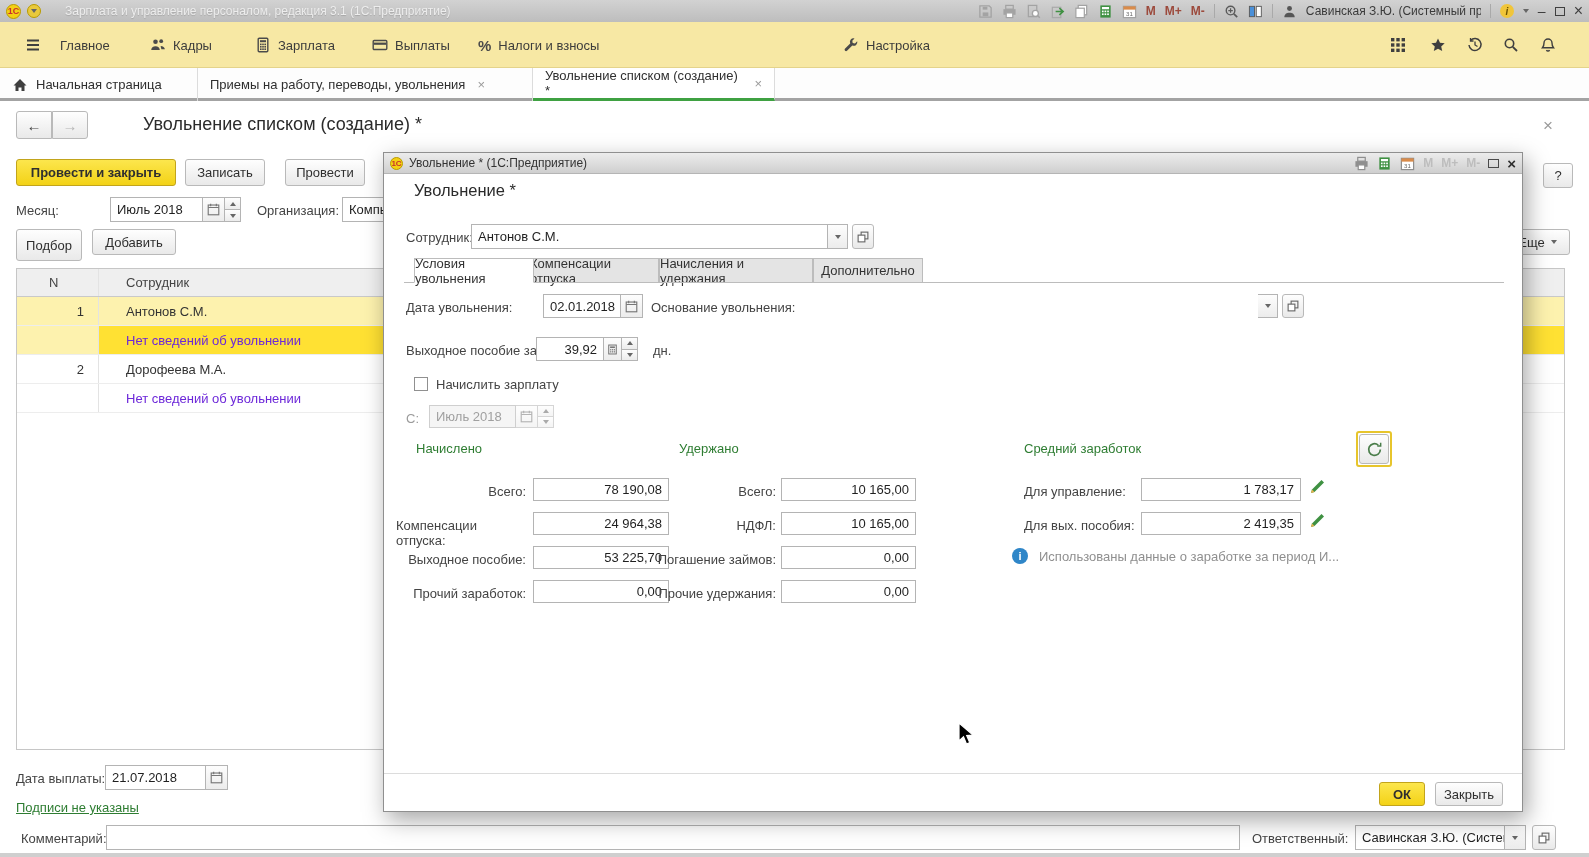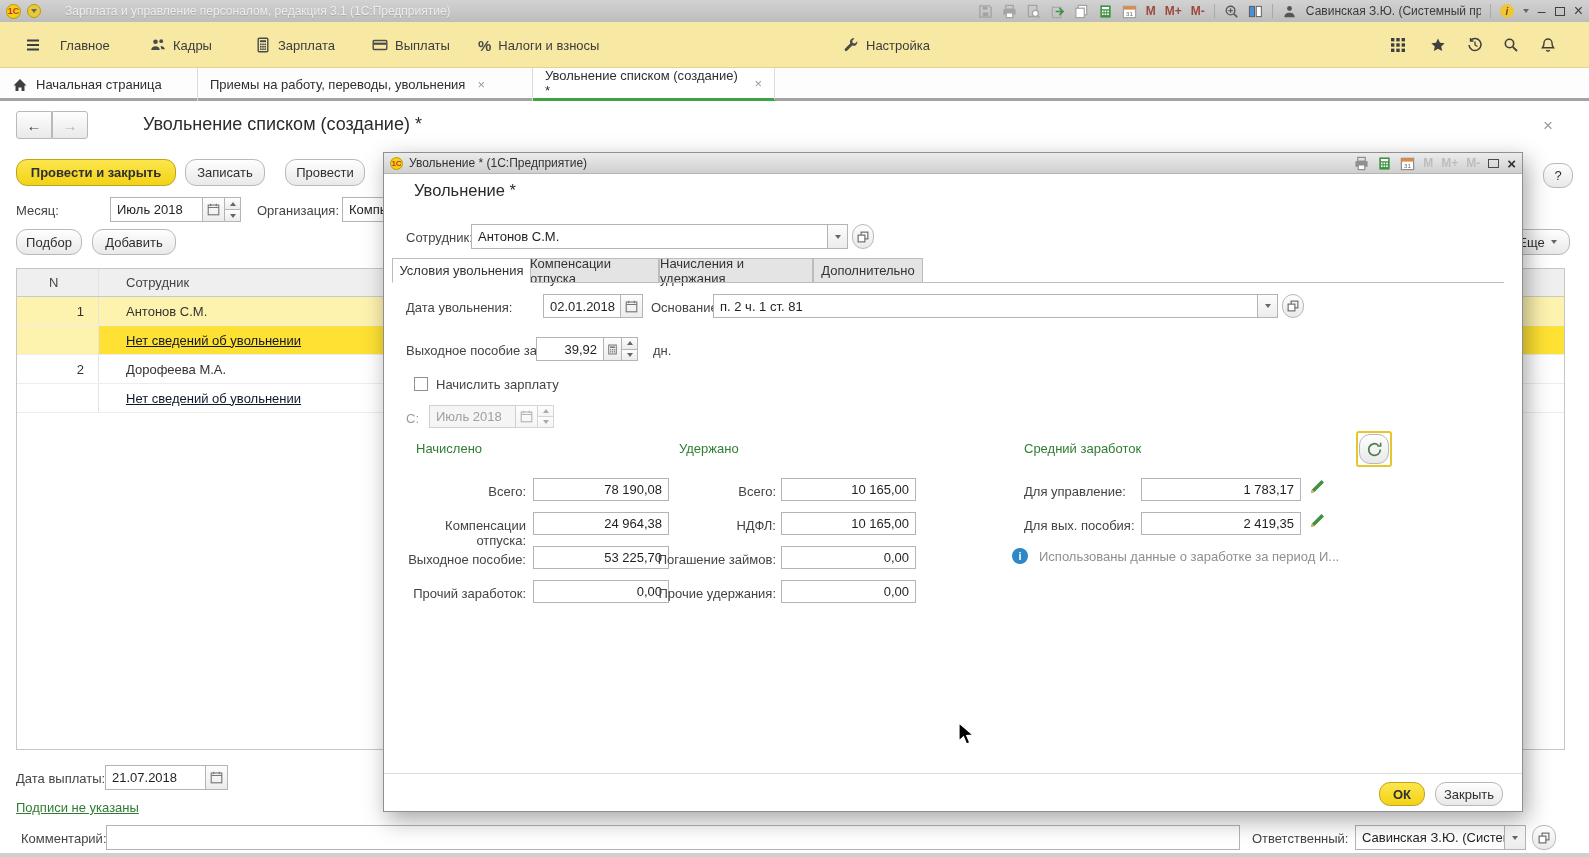--- a/index.html
+++ b/index.html
@@ -24,41 +24,41 @@
   
   .menubar{left:0;top:22px;width:1589px;height:46px;background:#f7e8a4;border-bottom:1px solid #e4d38b}
   .mitem{position:absolute;top:0;height:46px;display:flex;align-items:center;gap:7px;color:#3c3c3c;font-size:13px;cursor:default}
   .mi-pct{font-size:15px;font-weight:bold;color:#4a4a4a}
   
   .tabbar{left:0;top:68px;width:1589px;height:33px;background:#fdfdfd;border-bottom:3px solid #a3a3a3}
   .tab{position:absolute;top:0;height:33px;display:flex;align-items:center;gap:8px;padding:0 12px;border-right:1px solid #dcdcdc;color:#2f2f2f;font-size:13px}
   .tab .x{color:#9a9a9a;font-size:13px;margin-left:4px}
   .tab.active{border-bottom:3px solid #3fa142;background:#fff}
   
-  .btn{display:flex;align-items:center;justify-content:center;border:1px solid #b9b9b9;border-radius:11px;background:linear-gradient(#fefefe,#e9e9e9);font-size:13px;color:#2f2f2f}
+  .btn{display:flex;align-items:center;justify-content:center;border:1px solid #b9b9b9;border-radius:3px;background:linear-gradient(#fefefe,#e9e9e9);font-size:13px;color:#2f2f2f}
   .btn.yellow{background:linear-gradient(#fce64d,#f3d216);border-color:#c2a41b;font-weight:bold}
   .field{border:1px solid #b4b4b4;background:#fff;display:flex;align-items:center;padding:0 6px;font-size:13px;color:#1f1f1f;overflow:hidden;white-space:nowrap}
   .field.num{justify-content:flex-end}
   .field.dis{background:#f5f5f5;color:#a0a0a0;border-color:#cfcfcf}
   .sqb{border:1px solid #b4b4b4;border-left:none;background:linear-gradient(#fdfdfd,#ececec);display:flex;align-items:center;justify-content:center}
   .spin{display:flex;flex-direction:column;width:16px}
   .sb{flex:1;border:1px solid #b4b4b4;border-left:none;background:linear-gradient(#fdfdfd,#ececec);display:flex;align-items:center;justify-content:center}
   .sb+.sb{border-top:none}
   .tu{width:0;height:0;border-left:3px solid transparent;border-right:3px solid transparent;border-bottom:4px solid #666}
   .td{width:0;height:0;border-left:3px solid transparent;border-right:3px solid transparent;border-top:4px solid #666}
   .lbl{color:#444}
   .glink{color:#2e7d32;text-decoration:underline}
   .cb{width:14px;height:14px;border:1px solid #909090;background:#fff;display:inline-block}
   
   .tbl{left:16px;top:268px;width:1549px;height:482px;border:1px solid #c6c6c6;background:#fff}
   .th{position:absolute;left:0;top:0;width:100%;height:28px;background:#efefef;border-bottom:1px solid #c9c9c9;color:#444}
   .trow{position:absolute;left:0;width:100%;height:29px;display:flex;align-items:center;border-bottom:1px solid #ededed}
   .ncol{width:82px;text-align:right;padding-right:14px;flex:none;height:100%;display:flex;align-items:center;justify-content:flex-end;border-right:1px solid #e3e3e3}
   .ecol{padding-left:27px;flex:1;height:100%;display:flex;align-items:center}
-  .dlink{color:#0f172a;text-decoration:underline}
+  .dlink{color:#6d28d9;}
   
   .modal{left:383px;top:152px;width:1140px;height:660px;background:#fff;border:1px solid #8f8f8f;box-shadow:4px 8px 22px rgba(0,0,0,.35)}
   .mtitle{position:absolute;left:0;top:0;width:100%;height:21px;background:linear-gradient(#ececec,#cfcfcf);border-bottom:1px solid #b5b5b5;display:flex;align-items:center;padding:0 6px;gap:6px;font-size:12px;color:#333}
   .dtab{position:absolute;top:105px;height:25px;display:flex;align-items:center;justify-content:center;background:#e4e4e4;border:1px solid #bcbcbc;color:#333;font-size:13px}
   .dtab.active{background:#fff;border-bottom:1px solid #fff;z-index:2;font-weight:normal}
   .sect{color:#2e7d32;font-size:13px}
   .info-ic{width:16px;height:16px;border-radius:50%;background:#2f86c8;color:#fff;font-weight:bold;font-size:11px;display:inline-flex;align-items:center;justify-content:center}
   .hintтext{color:#8f8f8f}
   .refresh-wrap{border:2px solid #e7c52c;border-radius:3px;padding:1px;background:#fff}
   .bstrip{left:0;top:853px;width:1589px;height:4px;background:#cfcfcf}
@@ -276,21 +276,21 @@
     <span class="sb">
       <i class="tu"></i>
     </span>
     <span class="sb">
       <i class="td"></i>
     </span>
   </span>
 <span class="r lbl" style="left:257px;top:203px">Организация:</span>
 <span class="r field" style="left:342px;top:197px;width:60px;height:25px">Компь</span>
 
-<span class="r btn" style="left:16px;top:229px;width:66px;height:26px">Подбор</span>
+<span class="r btn" style="left:16px;top:229px;width:66px;height:32px">Подбор</span>
 <span class="r btn" style="left:92px;top:229px;width:84px;height:26px">Добавить</span>
 <span class="r btn" style="left:1505px;top:229px;width:65px;height:26px;gap:6px">
     <span>Еще</span>
     <i class="td"></i>
   </span>
 
 <div class="r tbl">
   <div class="th flex">
     <span class="ncol" style="justify-content:flex-start;padding-left:32px">N</span>
     <span class="ecol">Сотрудник</span>
@@ -384,21 +384,21 @@
   <span class="r sqb" style="left:444px;top:71px;width:20px;height:25px">
       <i class="td"></i>
     </span>
   <span class="r btn" style="left:468px;top:71px;width:22px;height:25px">
       <svg width="12" height="12" viewBox="0 0 16 16" fill="none" stroke="#666" stroke-width="1.5">
         <rect x="5.5" y="1.5" width="9" height="9"></rect>
         <rect x="1.5" y="5.5" width="9" height="9" fill="#fff"></rect>
       </svg>
     </span>
 
-  <span class="dtab active" style="left:8px;width:139px">
+  <span class="dtab active" style="left:30px;width:120px">
       <span>Условия увольнения</span>
     </span>
   <span class="dtab" style="left:145px;width:130px">
       <span>Компенсации отпуска</span>
     </span>
   <span class="dtab" style="left:275px;width:154px">
       <span>Начисления и удержания</span>
     </span>
   <span class="dtab" style="left:429px;width:110px">
       <span>Дополнительно</span>
@@ -407,21 +407,20 @@
 
   <span class="r lbl" style="left:22px;top:147px">Дата увольнения:</span>
   <span class="r field" style="left:159px;top:141px;width:78px;height:24px">02.01.2018</span>
   <span class="r sqb" style="left:237px;top:141px;width:22px;height:24px">
       <svg width="13" height="13" viewBox="0 0 16 16">
         <rect x="1.5" y="2.5" width="13" height="12" fill="none" stroke="#777" stroke-width="1.4"></rect>
         <path d="M1.5 5.5h13M4.5 1v3M11.5 1v3" stroke="#777" stroke-width="1.4" fill="none"></path>
       </svg>
     </span>
   <span class="r lbl" style="left:267px;top:147px">Основание увольнения:</span>
-  <span class="r field" style="left:329px;top:141px;width:545px;height:24px">п. 2 ч. 1 ст. 81</span>
   <span class="r sqb" style="left:874px;top:141px;width:20px;height:24px">
       <i class="td"></i>
     </span>
   <span class="r btn" style="left:898px;top:141px;width:22px;height:24px">
       <svg width="12" height="12" viewBox="0 0 16 16" fill="none" stroke="#666" stroke-width="1.5">
         <rect x="5.5" y="1.5" width="9" height="9"></rect>
         <rect x="1.5" y="5.5" width="9" height="9" fill="#fff"></rect>
       </svg>
     </span>
 
@@ -478,21 +477,21 @@
       <span class="btn" style="width:30px;height:30px">
         <svg width="17" height="17" viewBox="0 0 16 16" fill="none" stroke="#4a7d4a" stroke-width="1.6">
           <path d="M13.5 8a5.5 5.5 0 1 1-2-4.2"></path>
           <path d="M13.8 1.6v3.2h-3.2" stroke-width="1.4"></path>
         </svg>
       </span>
     </span>
 
   <span class="r lbl" style="left:22px;top:331px;width:120px;text-align:right">Всего:</span>
   <span class="r field num" style="left:149px;top:325px;width:136px;height:23px">78 190,08</span>
-  <span class="r lbl" style="left:12px;top:365px;width:130px;text-align:right">Компенсации отпуска:</span>
+  <span class="r lbl" style="left:12px;top:365px;width:130px;">Компенсации отпуска:</span>
   <span class="r field num" style="left:149px;top:359px;width:136px;height:23px">24 964,38</span>
   <span class="r lbl" style="left:22px;top:399px;width:120px;text-align:right">Выходное пособие:</span>
   <span class="r field num" style="left:149px;top:393px;width:136px;height:23px">53 225,70</span>
   <span class="r lbl" style="left:22px;top:433px;width:120px;text-align:right">Прочий заработок:</span>
   <span class="r field num" style="left:149px;top:427px;width:136px;height:23px">0,00</span>
 
   <span class="r lbl" style="left:215px;top:331px;width:177px;text-align:right">Всего:</span>
   <span class="r field num" style="left:397px;top:325px;width:135px;height:23px">10 165,00</span>
   <span class="r lbl" style="left:215px;top:365px;width:177px;text-align:right">НДФЛ:</span>
   <span class="r field num" style="left:397px;top:359px;width:135px;height:23px">10 165,00</span>

